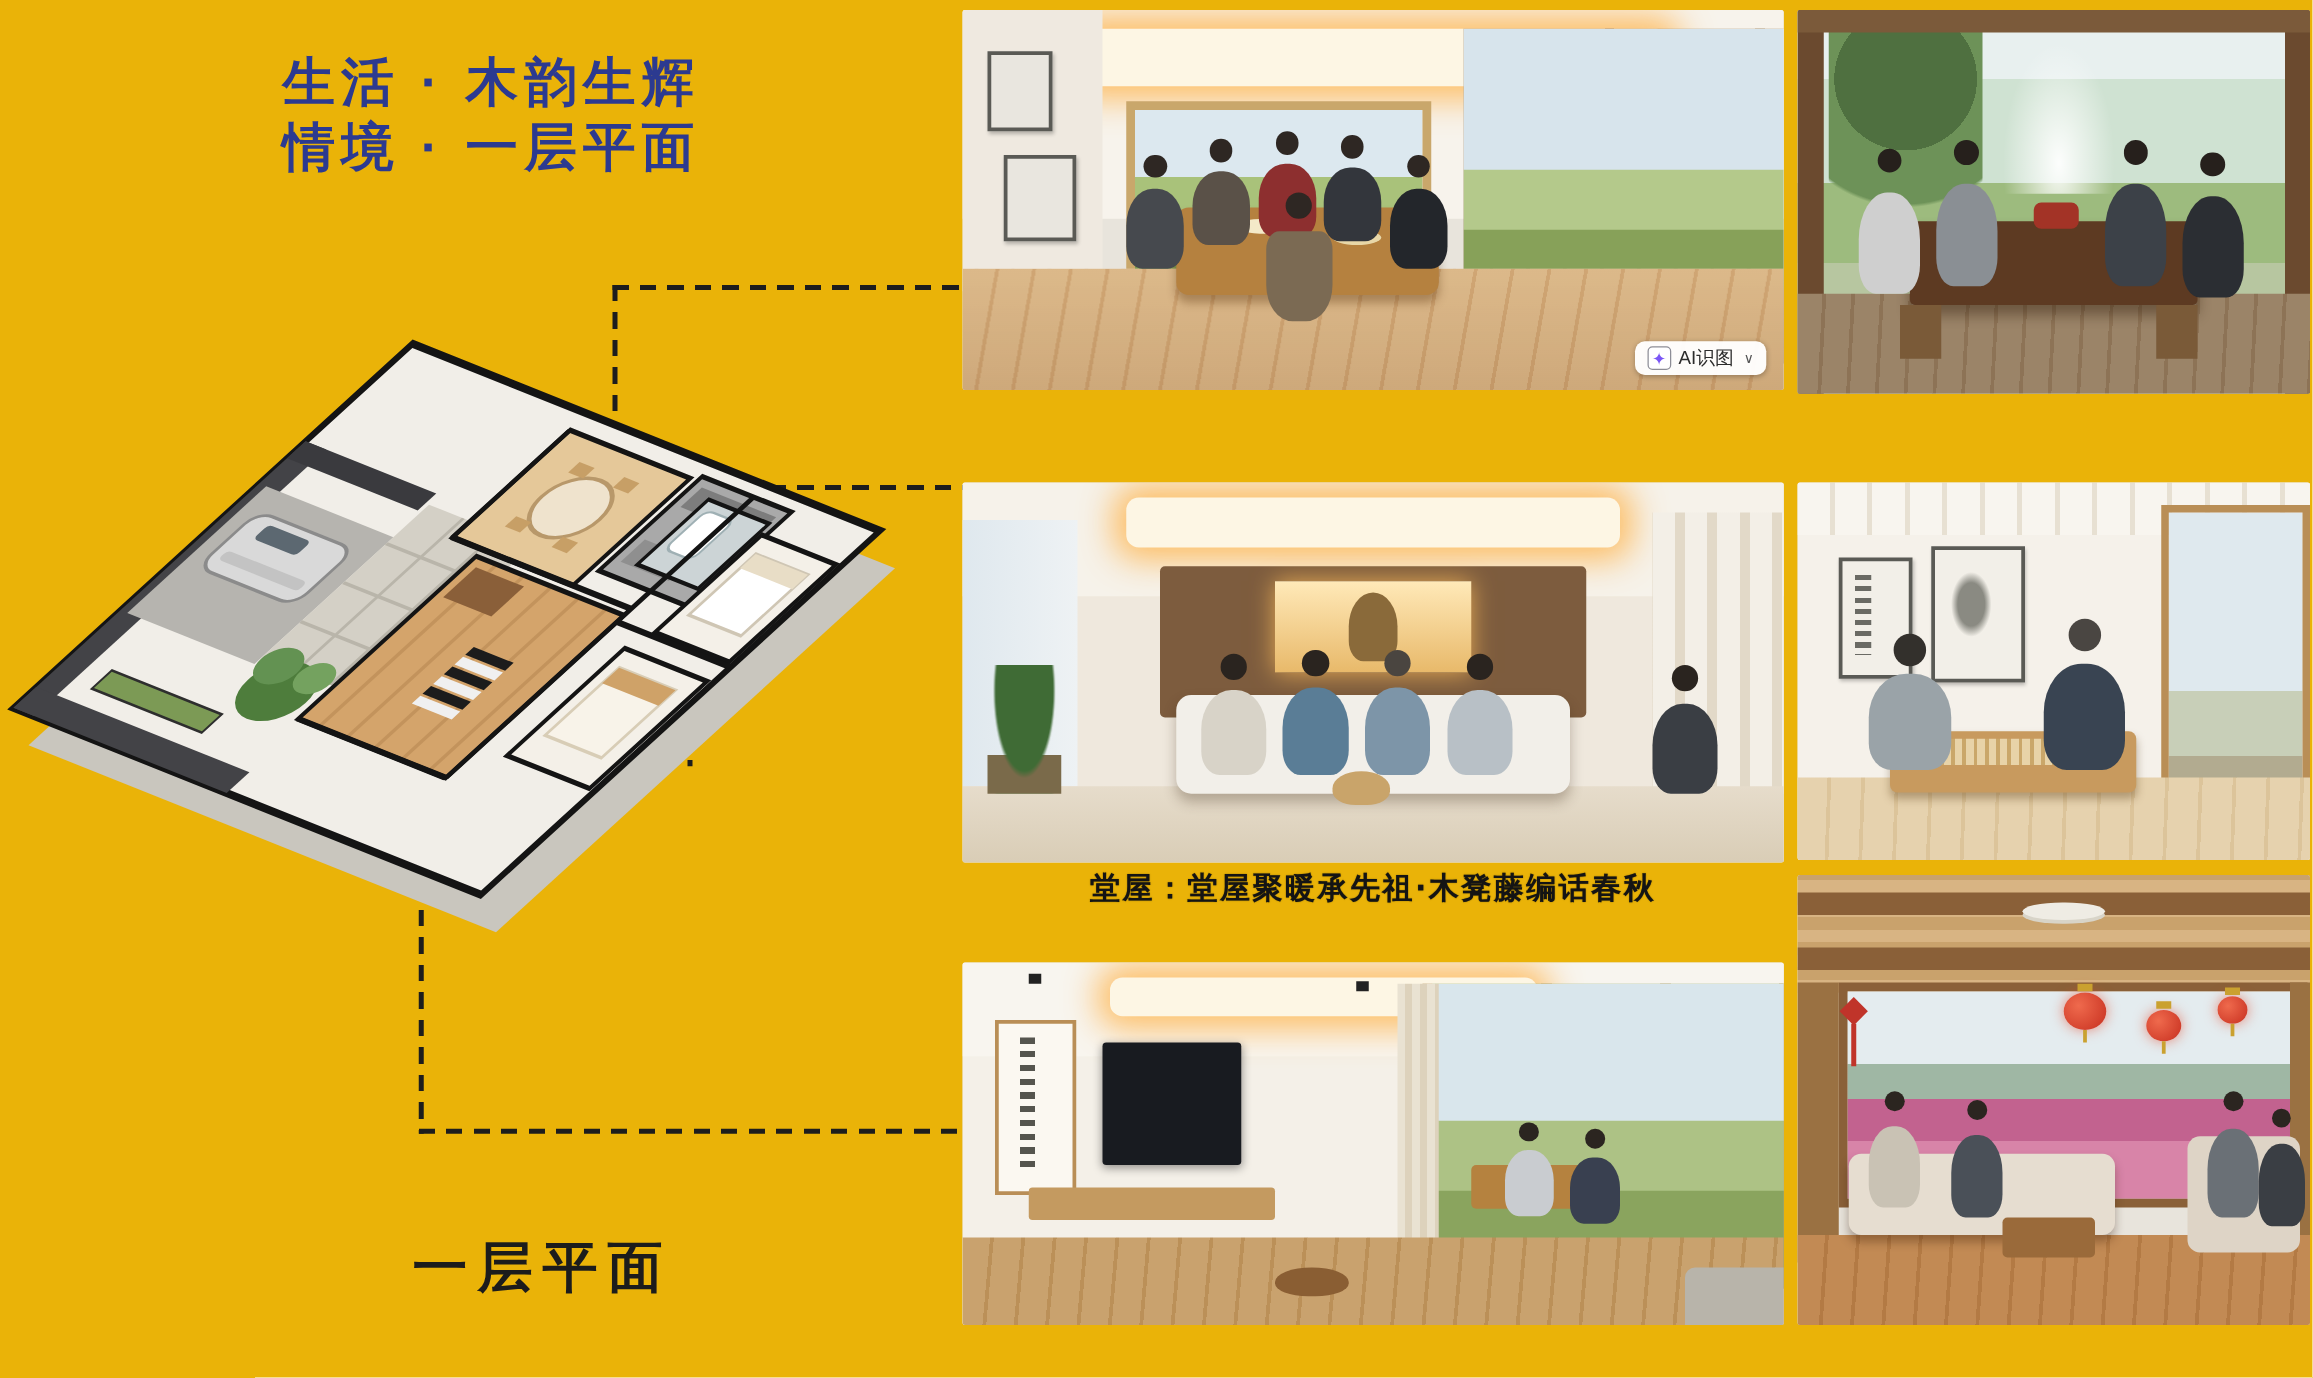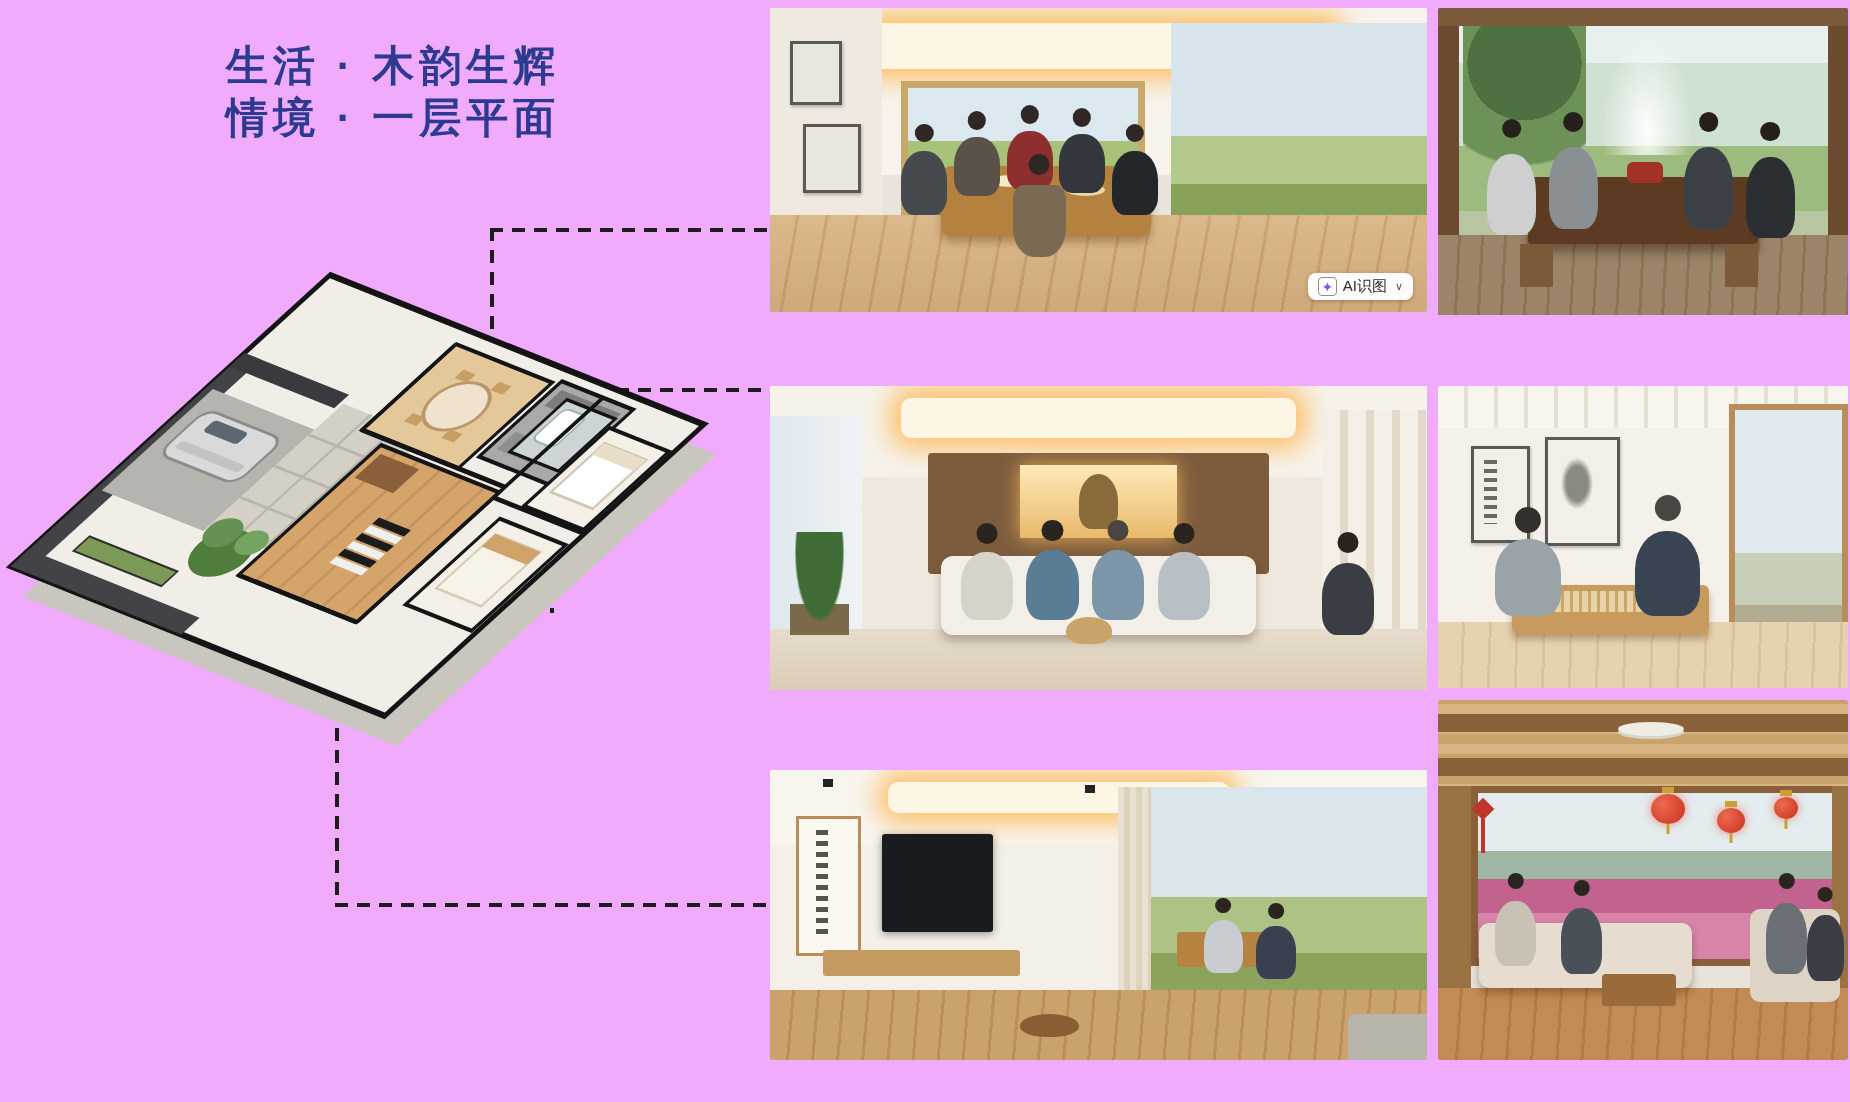--- a/index.html
+++ b/index.html
@@ -1,17 +1,17 @@
 <!DOCTYPE html>
 <html><head>
 <meta charset="utf-8">
 <style>
   html,body{margin:0;padding:0;background:#ffffff;}
   body{font-family:"Liberation Sans",sans-serif;}
-  #stage{position:relative;width:1850px;height:1102px;background:#f0abfc;overflow:hidden;}
+  #stage{position:relative;width:1850px;height:1102px;background:#eab308;overflow:hidden;}
 
   
   .title-block{position:absolute;left:226px;top:40px;color:#2c3a90;font-weight:bold;
     font-size:42px;line-height:52px;letter-spacing:5px;white-space:nowrap;}
   .plan-label{position:absolute;left:330px;top:985px;color:#1c1c1c;font-weight:bold;
     font-size:44px;letter-spacing:8px;white-space:nowrap;}
 
   
   .dash-h{position:absolute;height:4px;
     background:repeating-linear-gradient(90deg,#1d1d1d 0 13px,transparent 13px 22px);}
@@ -121,20 +121,21 @@
       <rect x="580" y="78" width="76" height="94" fill="#ffffff" stroke="#cfc6b4" stroke-width="4"></rect>
       <rect x="580" y="78" width="76" height="22" fill="#e8ddc6"></rect>
       <rect x="552" y="235" width="120" height="165" fill="#f4f0e8" stroke="#141414" stroke-width="6"></rect>
       <rect x="568" y="258" width="82" height="104" fill="#f8f3e9" stroke="#d8cdb6" stroke-width="4"></rect>
       <rect x="568" y="258" width="82" height="24" fill="#cfa268"></rect>
 
       <path d="M255 190 h260 M515 18 v432 M255 25 v165 M515 210 h165 M300 450 h215" stroke="#141414" stroke-width="7" fill="none"></path>
     </g>
   </svg>
 
+  <div class="plan-label">一层平面</div>
 
   <div class="photo" style="left:770px;top:8px;width:657px;height:304px;">
     <div class="abs" style="inset:0 0 45% 0;background:#f7f3ec;"></div>
     <div class="abs cove" style="left:14%;right:14%;top:5%;height:15%;"></div>
     <div class="abs" style="left:0;top:0;width:17%;height:74%;background:#efe9e0;"></div>
     <div class="frame-art" style="left:3%;top:11%;width:7%;height:19%;"></div>
     <div class="frame-art" style="left:5%;top:38%;width:8%;height:21%;"></div>
     <div class="abs" style="left:20%;top:24%;width:35%;height:46%;border:7px solid #c9a76b;
          background:linear-gradient(180deg,#dce8ef 0 38%,#a9c27a 38% 62%,#7f9b52 62%),
          repeating-linear-gradient(90deg,transparent 0 30%,#c9a76b 30% 33%);"></div>
@@ -259,20 +260,21 @@
     <div class="pers" style="left:14%;top:40%;width:16%;height:36%;">
         <div class="hd" style="background:#33302c;"></div>
         <div class="bd" style="background:#9aa3a8;"></div>
       </div>
     <div class="pers" style="left:48%;top:36%;width:16%;height:40%;">
         <div class="hd" style="background:#4a4642;"></div>
         <div class="bd" style="background:#394452;"></div>
       </div>
   </div>
 
+  <div class="caption" style="left:770px;width:657px;top:694px;">堂屋：堂屋聚暖承先祖·木凳藤编话春秋</div>
 
   <div class="photo" style="left:770px;top:770px;width:657px;height:290px;">
     <div class="abs" style="inset:0;background:#f4f0e8;"></div>
     <div class="abs" style="left:0;top:0;width:100%;height:26%;background:#f8f5ef;"></div>
     <div class="abs cove" style="left:18%;right:30%;top:4%;height:11%;"></div>
     <div class="abs" style="left:8%;top:3%;width:10px;height:8px;background:#222;"></div>
     <div class="abs" style="left:48%;top:5%;width:10px;height:8px;background:#222;"></div>
     <div class="abs" style="left:60%;top:8%;width:26px;height:12px;background:#d8d4cc;border-radius:3px;"></div>
     <div class="abs" style="left:4%;top:16%;width:9%;height:46%;background:#fbf8f1;border:3px solid #b98e56;">
       <div class="abs" style="left:28%;top:8%;width:20%;height:80%;background:repeating-linear-gradient(180deg,#55554e 0 5px,transparent 5px 11px);"></div>

